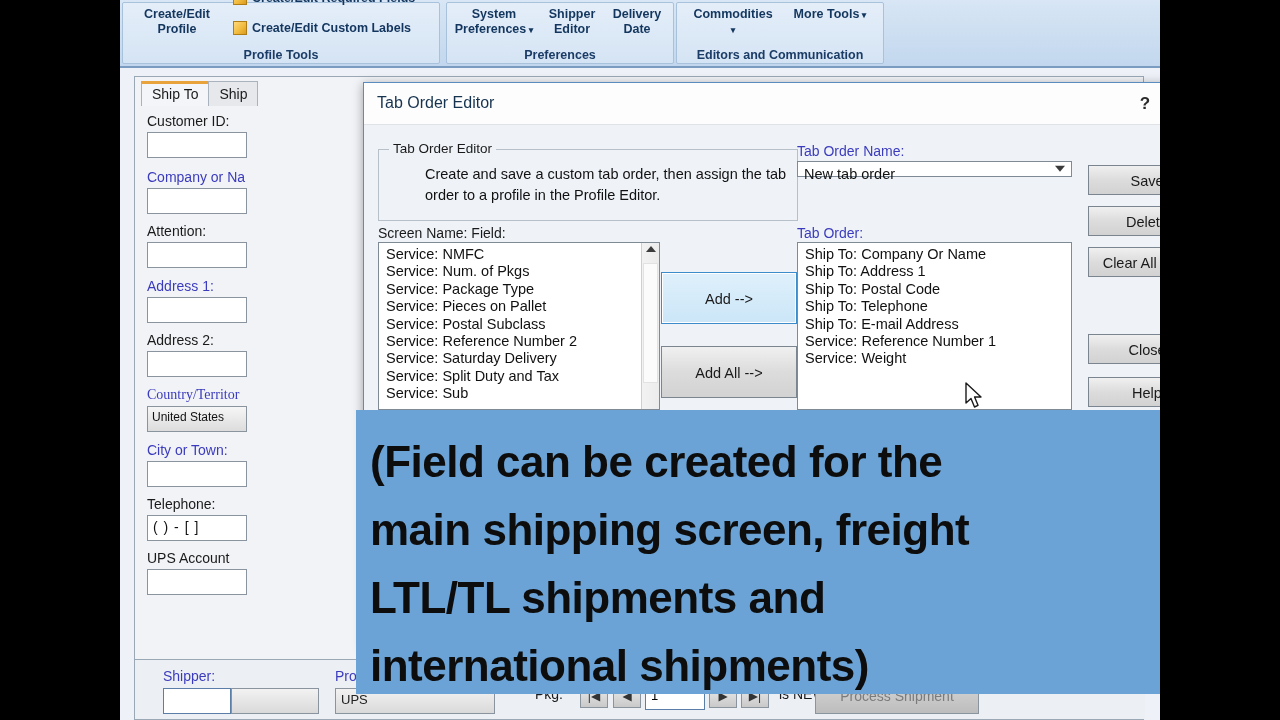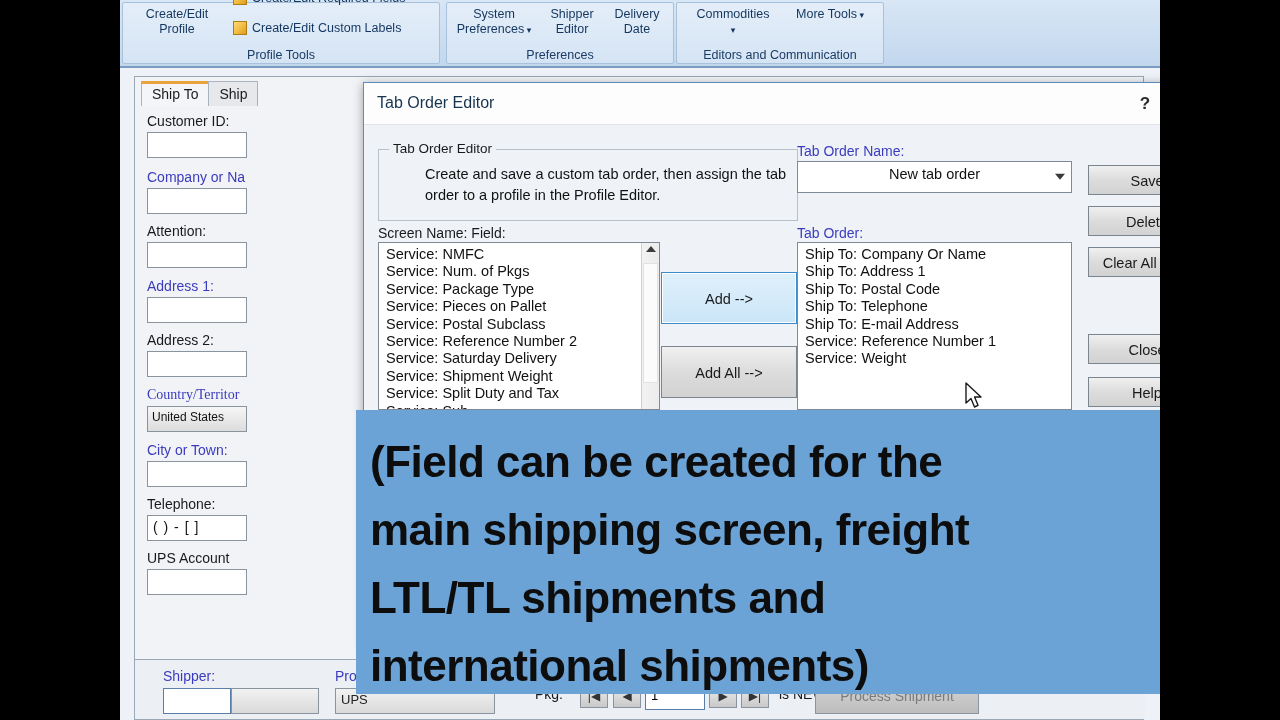--- a/index.html
+++ b/index.html
@@ -23,20 +23,21 @@
     left: 120px; top: 0; width: 1040px; height: 720px;
     background: #eef2f8;
     overflow: hidden;
   }
 
   
   #ribbon {
     position: absolute; left: 0; top: 0; width: 1160px; height: 68px;
     background: linear-gradient(to bottom, #d8e6f5 0%, #cfe0f2 40%, #c2d7ee 100%);
     border-bottom: 2px solid #7a9cc0;
+    font-weight: bold;
   }
   .ribbon-group {
     position: absolute; top: 2px; height: 62px;
     border: 1px solid #a9c2dc;
     border-radius: 2px;
     background: linear-gradient(to bottom, #e4eef9 0%, #d5e4f4 100%);
   }
   .ribbon-group-title {
     position: absolute; bottom: 1px; left: 0; right: 0;
     text-align: center;
@@ -346,36 +347,35 @@
         <div class="title-btn" id="help-q">?</div>
 
       </div>
 
       <div class="groupbox" style="left:14px; top:66px; width:420px; height:72px;">
         <div class="groupbox-legend">Tab Order Editor</div>
         <div class="groupbox-body">Create and save a custom tab order, then assign the tab order to a profile in the Profile Editor.</div>
       </div>
 
       <div class="dlg-label" style="left:433px; top:60px;">Tab Order Name:</div>
-      <div class="dlg-combo" style="left:433px; top:78px; width:275px; height:32px;text-align:center;">
+      <div class="dlg-combo" style="left:433px; top:78px; width:275px; height:16px;">
         <span>New tab order</span>
         <span class="combo-arrow"></span>
       </div>
 
       <div class="dlg-label black" style="left:14px; top:142px;">Screen Name: Field:</div>
       <div class="listbox" style="left:14px; top:159px; width:282px; height:168px;">
         <ul>
           <li>Service: NMFC</li>
           <li>Service: Num. of Pkgs</li>
           <li>Service: Package Type</li>
           <li>Service: Pieces on Pallet</li>
           <li>Service: Postal Subclass</li>
           <li>Service: Reference Number 2</li>
           <li>Service: Saturday Delivery</li>
-          <li>Service: Shipment Weight</li>
           <li>Service: Split Duty and Tax</li>
           <li>Service: Sub</li>
         </ul>
         <div class="lb-scroll">
           <div class="lb-scroll-up"></div>
           <div class="lb-scroll-thumb"></div>
         </div>
       </div>
 
       <div class="btn hover" style="left:297px; top:189px; width:136px; height:52px; line-height:52px;">Add --&gt;</div>

